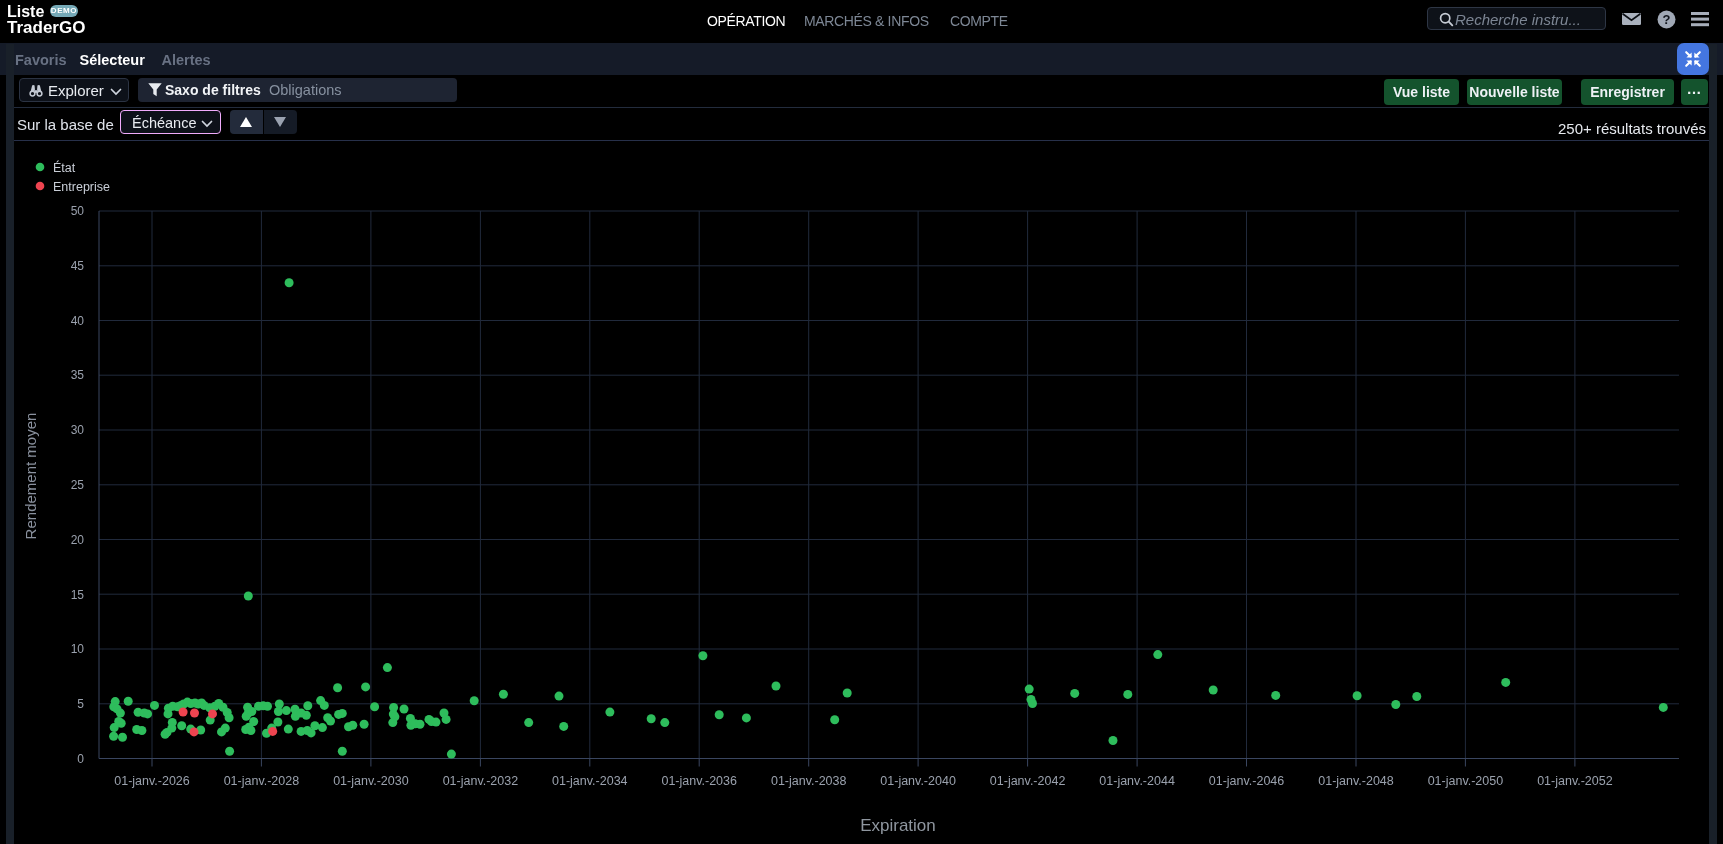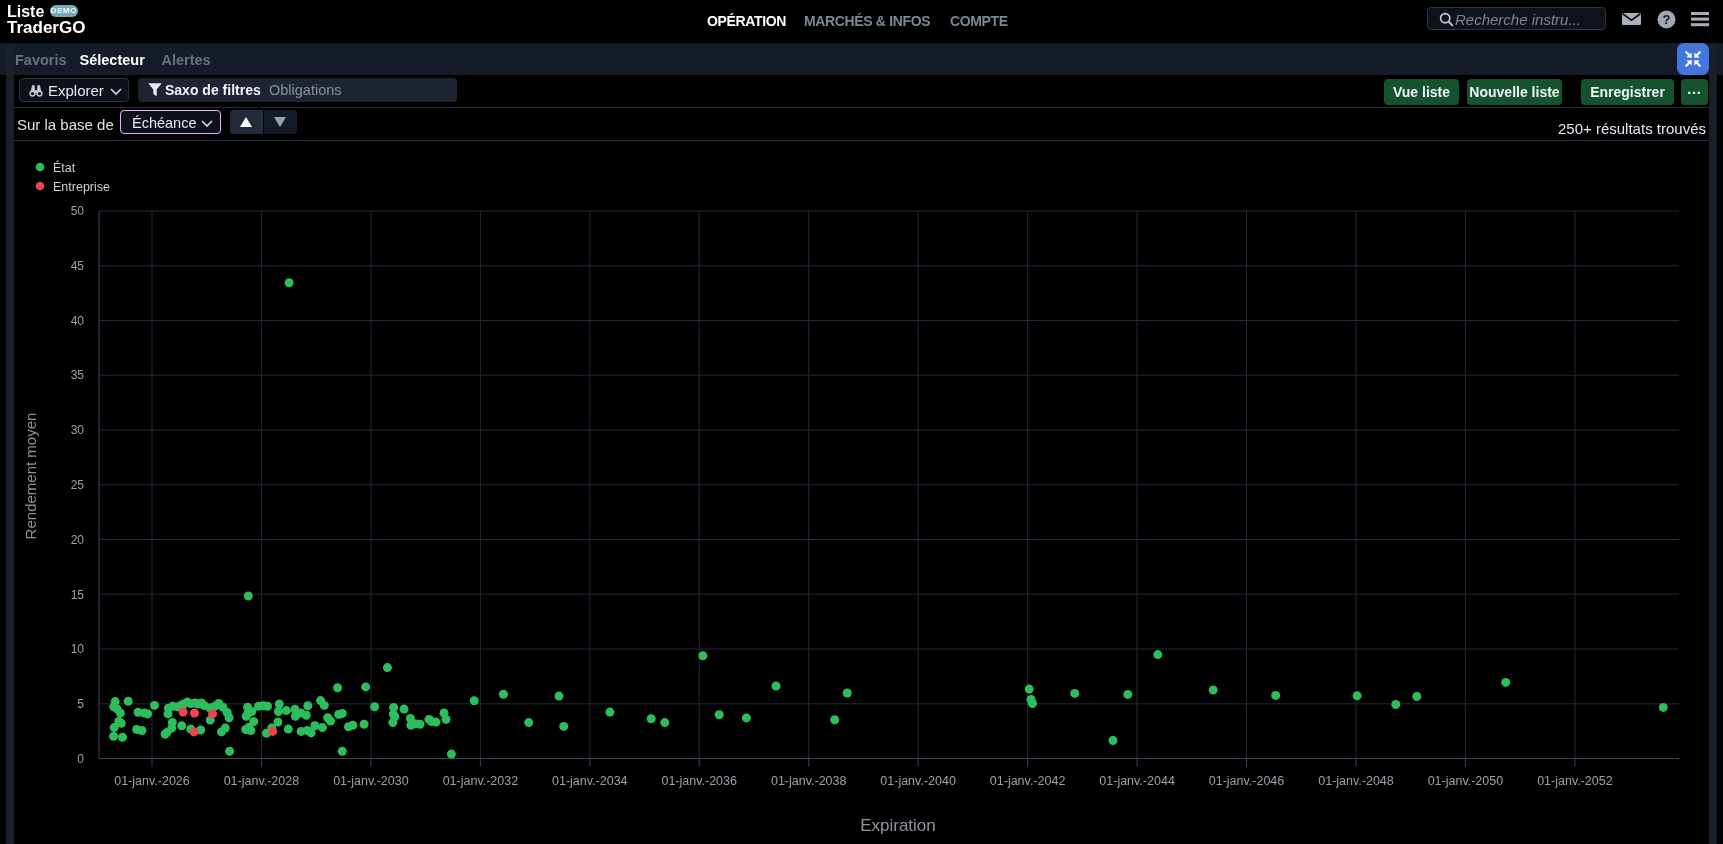--- a/index.html
+++ b/index.html
@@ -1,21 +1,21 @@
 <!DOCTYPE html>
 <html><head><meta charset="utf-8"><title>SaxoTraderGO</title>
 <style>
 *{margin:0;padding:0;box-sizing:border-box;}
 html,body{width:1723px;height:844px;background:#000;font-family:"Liberation Sans",sans-serif;overflow:hidden;position:relative;}
 .abs{position:absolute;}
 
 #logo1{left:7px;top:3px;font-size:16px;font-weight:bold;color:#fff;}
 #demo{left:50px;top:5px;width:28px;height:12px;background:#75a9b7;border-radius:6px;color:#fff;font-size:8px;font-weight:bold;letter-spacing:.6px;text-align:center;line-height:12.5px;}
 #logo2{left:7px;top:18px;font-size:17px;font-weight:bold;color:#fff;}
-.nav{top:13px;font-size:14px;font-weight:bold;letter-spacing:-0.35px;}
+.nav{top:13px;font-size:14px;font-weight:normal;letter-spacing:-0.35px;}
 #srch{left:1427px;top:7px;width:179px;height:23px;background:#0e1219;border:1px solid #2e3645;border-radius:4px;}
 #srch span{position:absolute;left:27px;top:2.5px;font-size:15px;font-style:italic;color:#7d8694;}
 
 #tabrow{left:0;top:43px;width:1723px;height:32px;background:#151b28;}
 .tab{top:51.5px;font-size:14.5px;font-weight:bold;color:#687183;}
 #bluebtn{left:1677px;top:43px;width:32px;height:32px;background:#4476e0;border-radius:7px;}
 
 #stripL{left:6px;top:44px;width:8px;height:800px;background:#192029;}
 #stripR{left:1709px;top:44px;width:8px;height:800px;background:#192029;}
 

